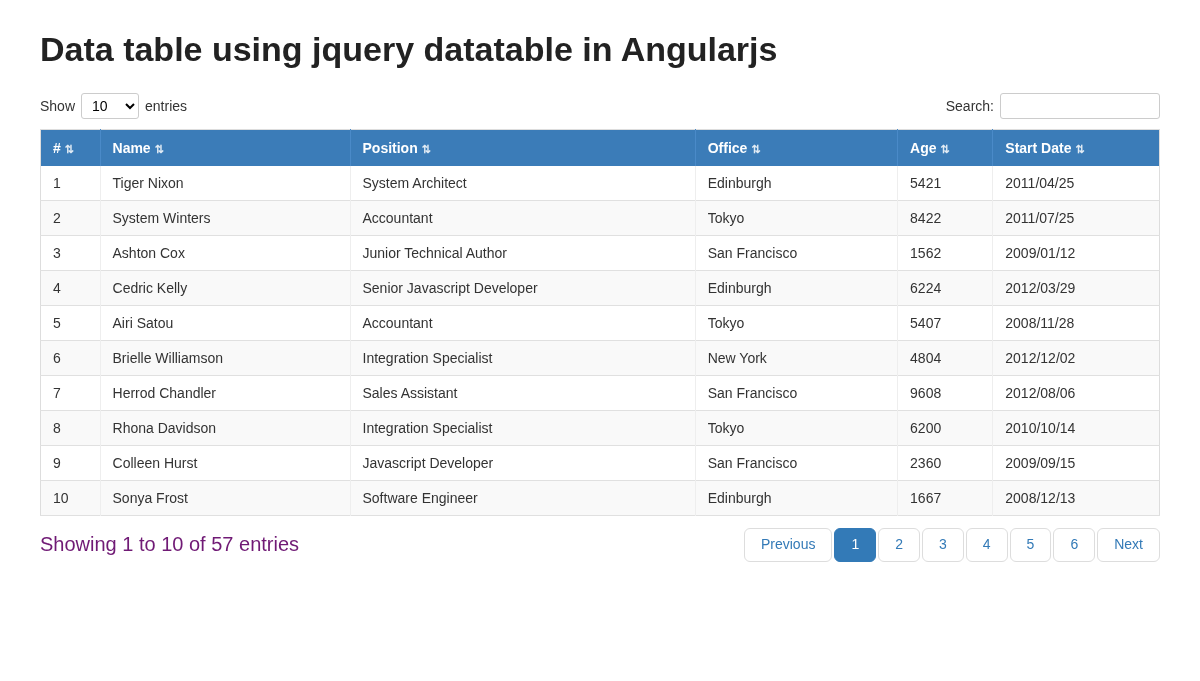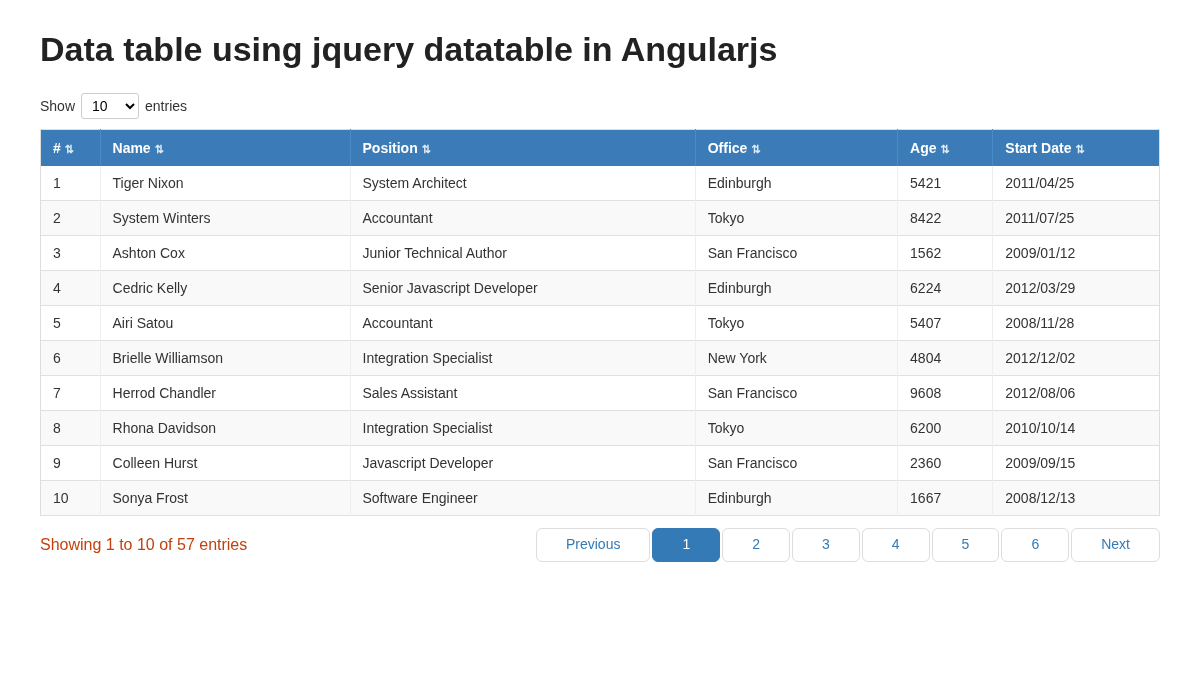--- a/index.html
+++ b/index.html
@@ -93,30 +93,30 @@
     tbody td:last-child {
       border-right: none;
     }
     .controls-bottom {
       display: flex;
       justify-content: space-between;
       align-items: center;
       margin-top: 12px;
     }
     .showing-info {
-      font-size: 16px;
-      color: #c2410c;
+      font-size: 20px;
+      color: #701a75;
     }
     .pagination {
       display: flex;
       gap: 2px;
       align-items: center;
     }
     .pagination button {
-      padding: 6px 29px;
+      padding: 6px 16px;
       border: 1px solid #ddd;
       background: #fff;
       color: #337ab7;
       font-size: 14px;
       cursor: pointer;
       border-radius: 6px;
       line-height: 1.4;
     }
     .pagination button.active {
       background: #337ab7;
@@ -134,20 +134,24 @@
 <body>
 
 <h1>Data table using jquery datatable in Angularjs</h1>
 
 <div class="controls-top">
   <div class="show-entries">
     <span>Show</span>
     <select id="show-select">
     <option value="10">10</option><option value="25">25</option><option value="50">50</option><option value="100">100</option></select>
     <span>entries</span>
+  </div>
+  <div class="search-box">
+    <label>Search:</label>
+    <input type="text" id="search-input" style="">
   </div>
 </div>
 
 <table>
   <thead>
     <tr id="header-row">
     <th class="col-num">#<span class="sort-icon">⇅</span></th>
         <th class="col-name">Name<span class="sort-icon">⇅</span></th>
         <th class="col-position">Position<span class="sort-icon">⇅</span></th>
         <th class="col-office">Office<span class="sort-icon">⇅</span></th>

